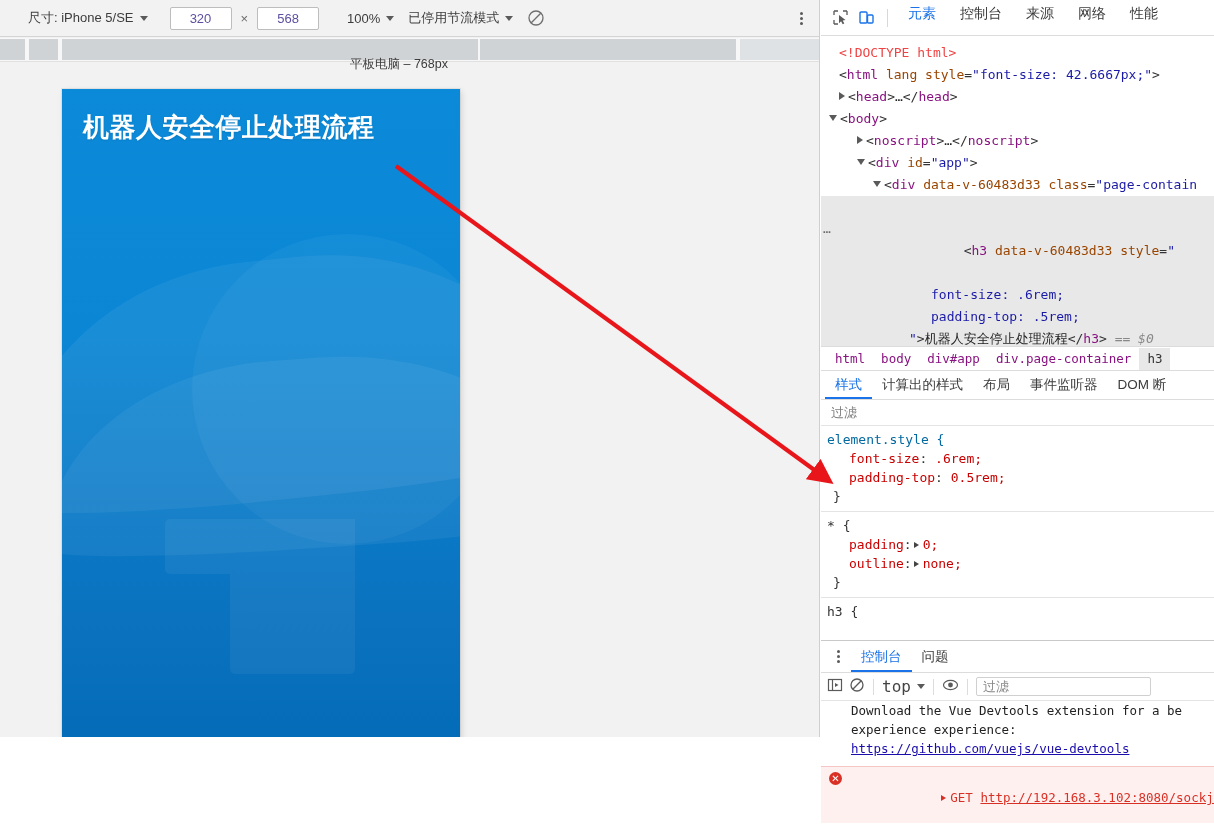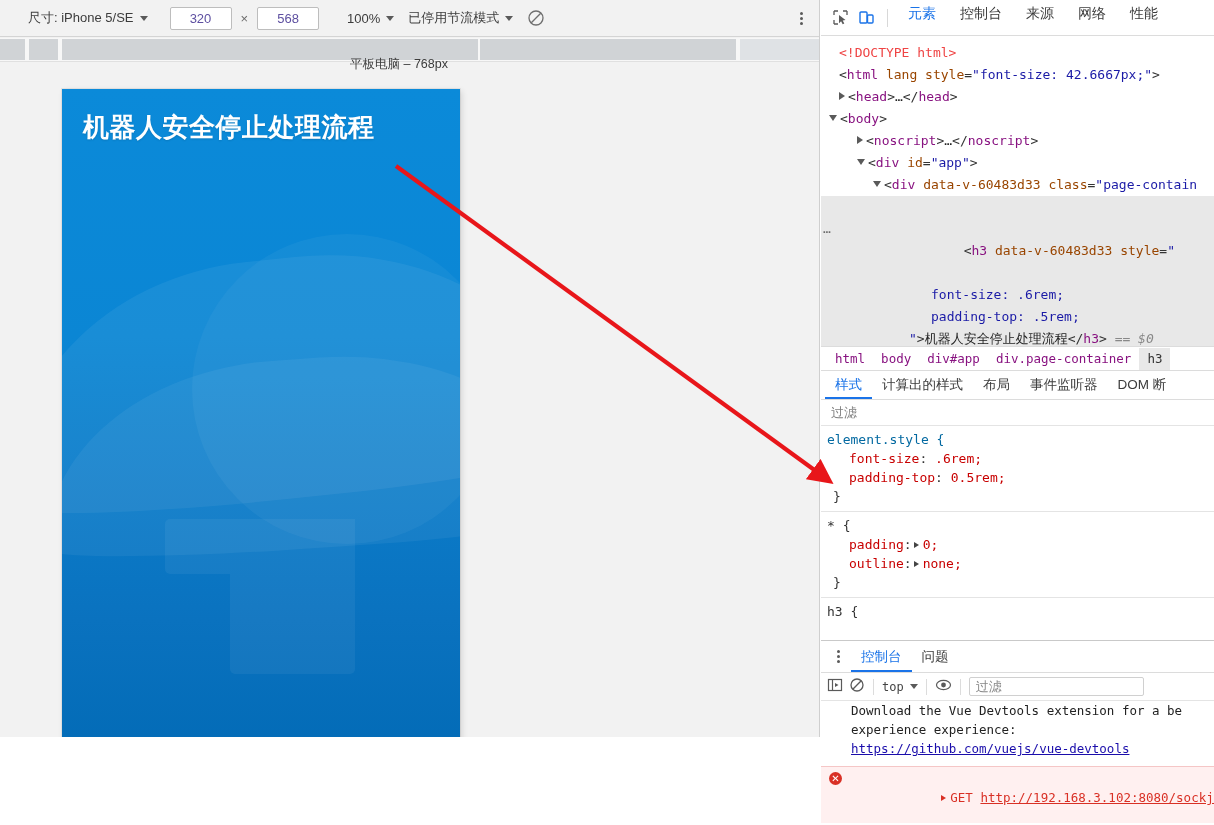--- a/index.html
+++ b/index.html
@@ -259,21 +259,21 @@
     border-bottom: 1px solid #dcdcdc; padding-left: 4px;
   }
   .dw-tab { padding: 0 10px; font-size: 13.5px; color: #3c3c3c; height: 31px; line-height: 31px; }
   .dw-tab.active { color: #1a73e8; box-shadow: inset 0 -2px 0 #1a73e8; }
   #console-toolbar {
     height: 28px; display: flex; align-items: center; gap: 6px;
     border-bottom: 1px solid #e4e4e4; padding-left: 6px;
     font-size: 13px; color: #5a5a5a;
   }
   .ctb-sep { width: 1px; height: 16px; background: #dcdcdc; margin: 0 2px; }
-  .ctx-sel { display: flex; align-items: center; font-family: "DejaVu Sans Mono","Liberation Mono",monospace; font-size: 12px; color: #444; }
+  .ctx-sel { display: flex; align-items: center; font-family: "DejaVu Sans Mono","Liberation Mono",monospace; font-size: 16px; color: #444; }
   .cfilter { color: #888; font-size: 13px; border: 1px solid #d0d0d0; border-radius: 2px; height: 19px; line-height: 17px; padding: 0 6px; width: 175px; background:#fff; }
   #console-body {
     font-family: "DejaVu Sans Mono", "Liberation Mono", monospace;
     font-size: 12.5px; line-height: 19px; color: #222;
     overflow: hidden; height: 122px; position: relative;
   }
   .c-line { padding-left: 30px; white-space: pre; }
   .c-link { color: #1a0dab; text-decoration: underline; }
   .c-err {
     background: #fff0f0; border-top: 1px solid #f5c6c6;

